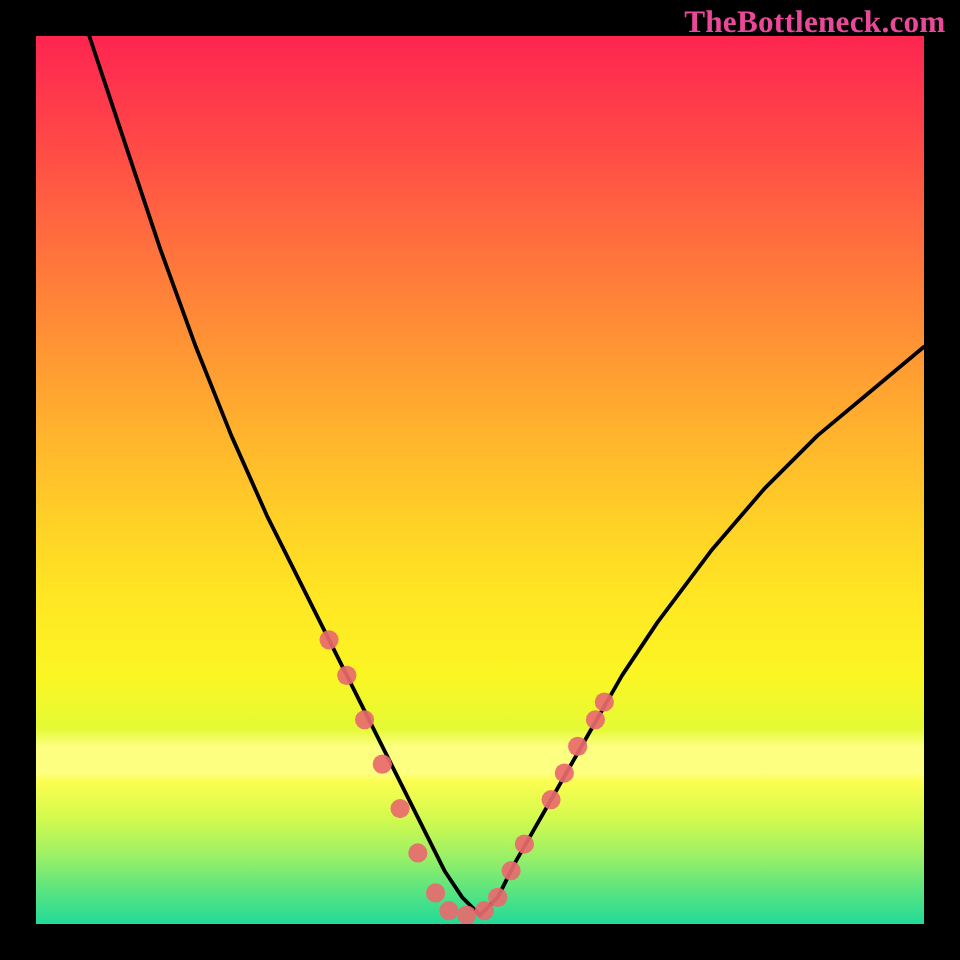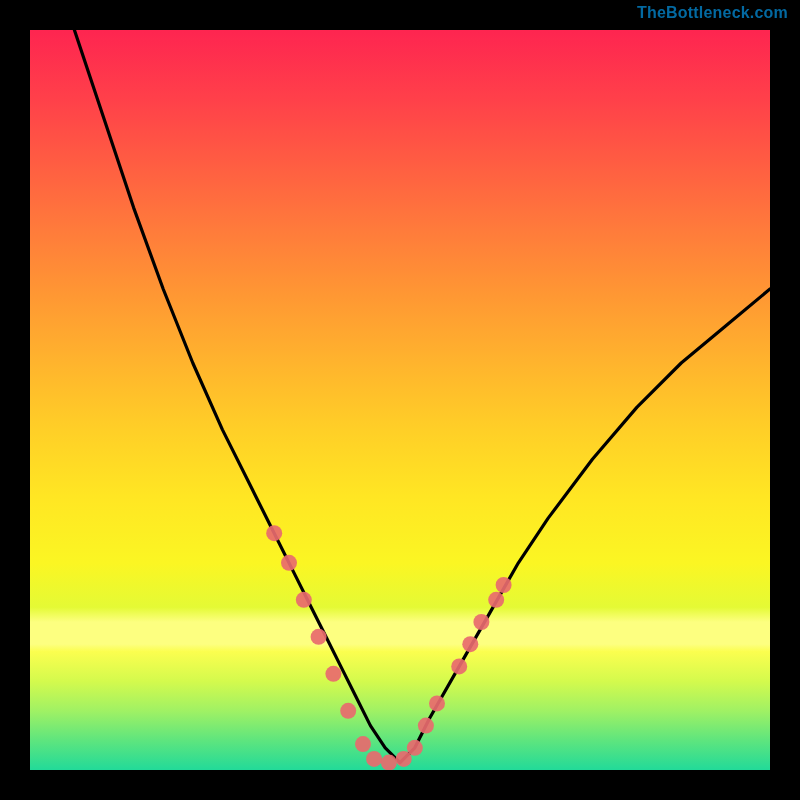--- a/index.html
+++ b/index.html
@@ -14,25 +14,26 @@
   .frame {
     position: relative;
     width: 800px;
     height: 800px;
     background: #000;
   }
   .attribution {
     position: absolute;
     top: 4px;
     right: 12px;
-    color: #0369a1;
-    font-size: 16px;
+    color: #ec4899;
+    font-size: 26px;
     font-weight: 600;
     letter-spacing: 0.2px;
     z-index: 10;
+    font-family: Liberation Serif, serif;
   }
   
   .plot-area {
     position: absolute;
     left: 30px;
     top: 30px;
     width: 740px;
     height: 740px;
   }
   

